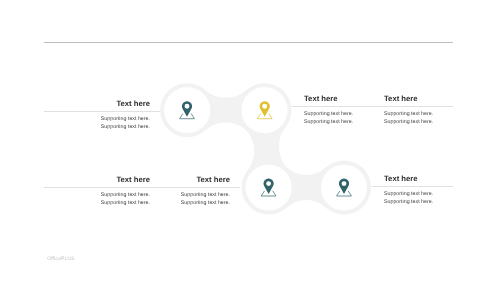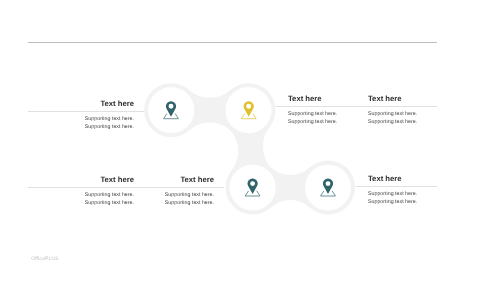--- a/index.html
+++ b/index.html
@@ -1,17 +1,17 @@
 <!DOCTYPE html>
 <html><head>
 <meta charset="utf-8">
 <style>
   html,body{margin:0;padding:0;}
   body{width:500px;height:281px;background:#ffffff;font-family:"Liberation Sans",sans-serif;overflow:hidden;-webkit-font-smoothing:antialiased;text-rendering:geometricPrecision;}
-  .slide{position:absolute;left:0;top:0;width:437px;height:281px;background:#fff;overflow:hidden;}
+  .slide{position:absolute;left:16px;top:0;width:437px;height:281px;background:#fff;overflow:hidden;}
   .toprule{position:absolute;left:28px;top:42px;width:444px;height:1px;background:#bcbcbc;}
   .diagram{position:absolute;left:0;top:0;width:500px;height:281px;}
   .tb{position:absolute;}
   .tb .hd{font-size:7.7px;font-weight:bold;color:#2f2f2f;line-height:9px;white-space:nowrap;}
   .tb .sup{font-size:5.3px;color:#3f3f3f;line-height:8.0px;white-space:nowrap;}
   .tb.r{text-align:right;}
   .tb.l{text-align:left;}
   .hrule{position:absolute;height:1px;background:#e0e0e0;}
   .footer-brand{position:absolute;left:31.3px;top:256px;font-size:5.1px;color:#c3c3c3;letter-spacing:.1px;}
   .footer-page{position:absolute;left:462.8px;top:256px;font-size:5.4px;color:#b8b8b8;}

